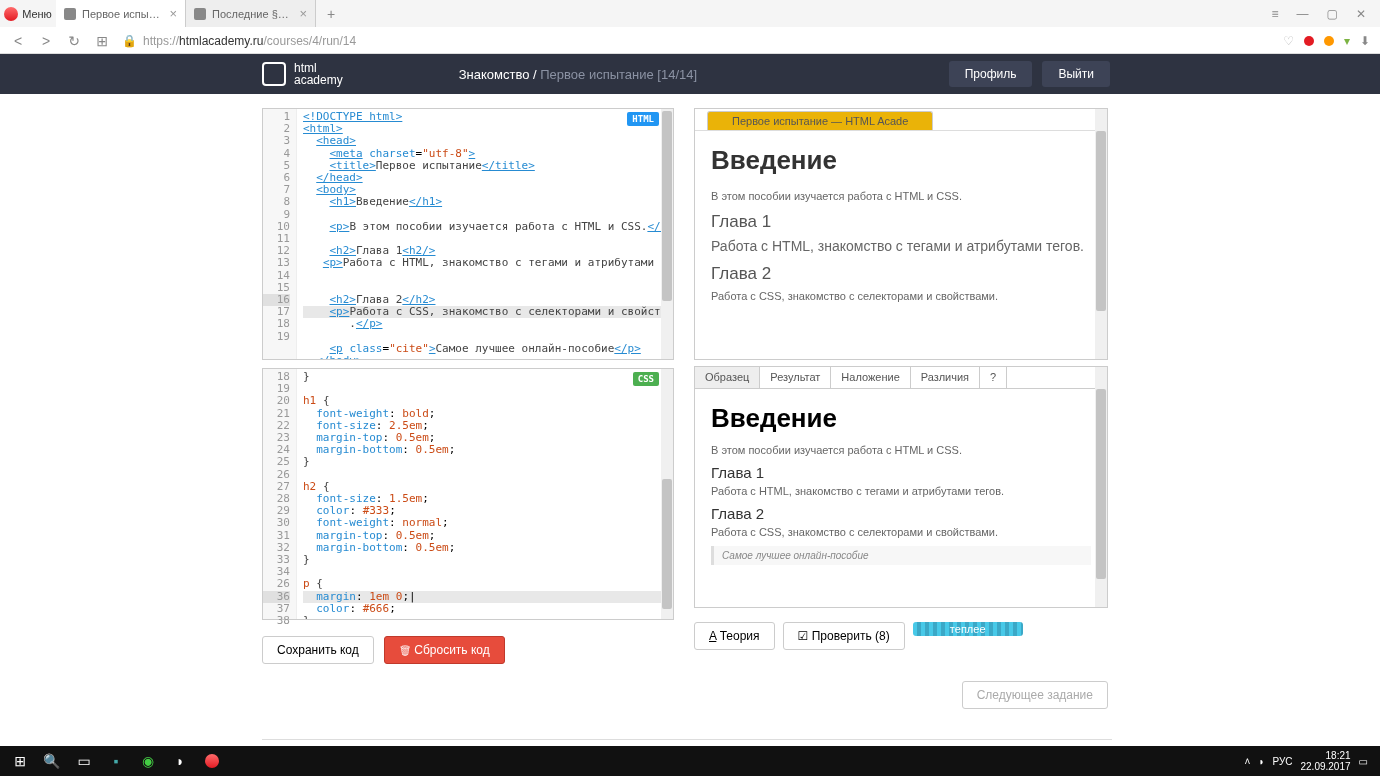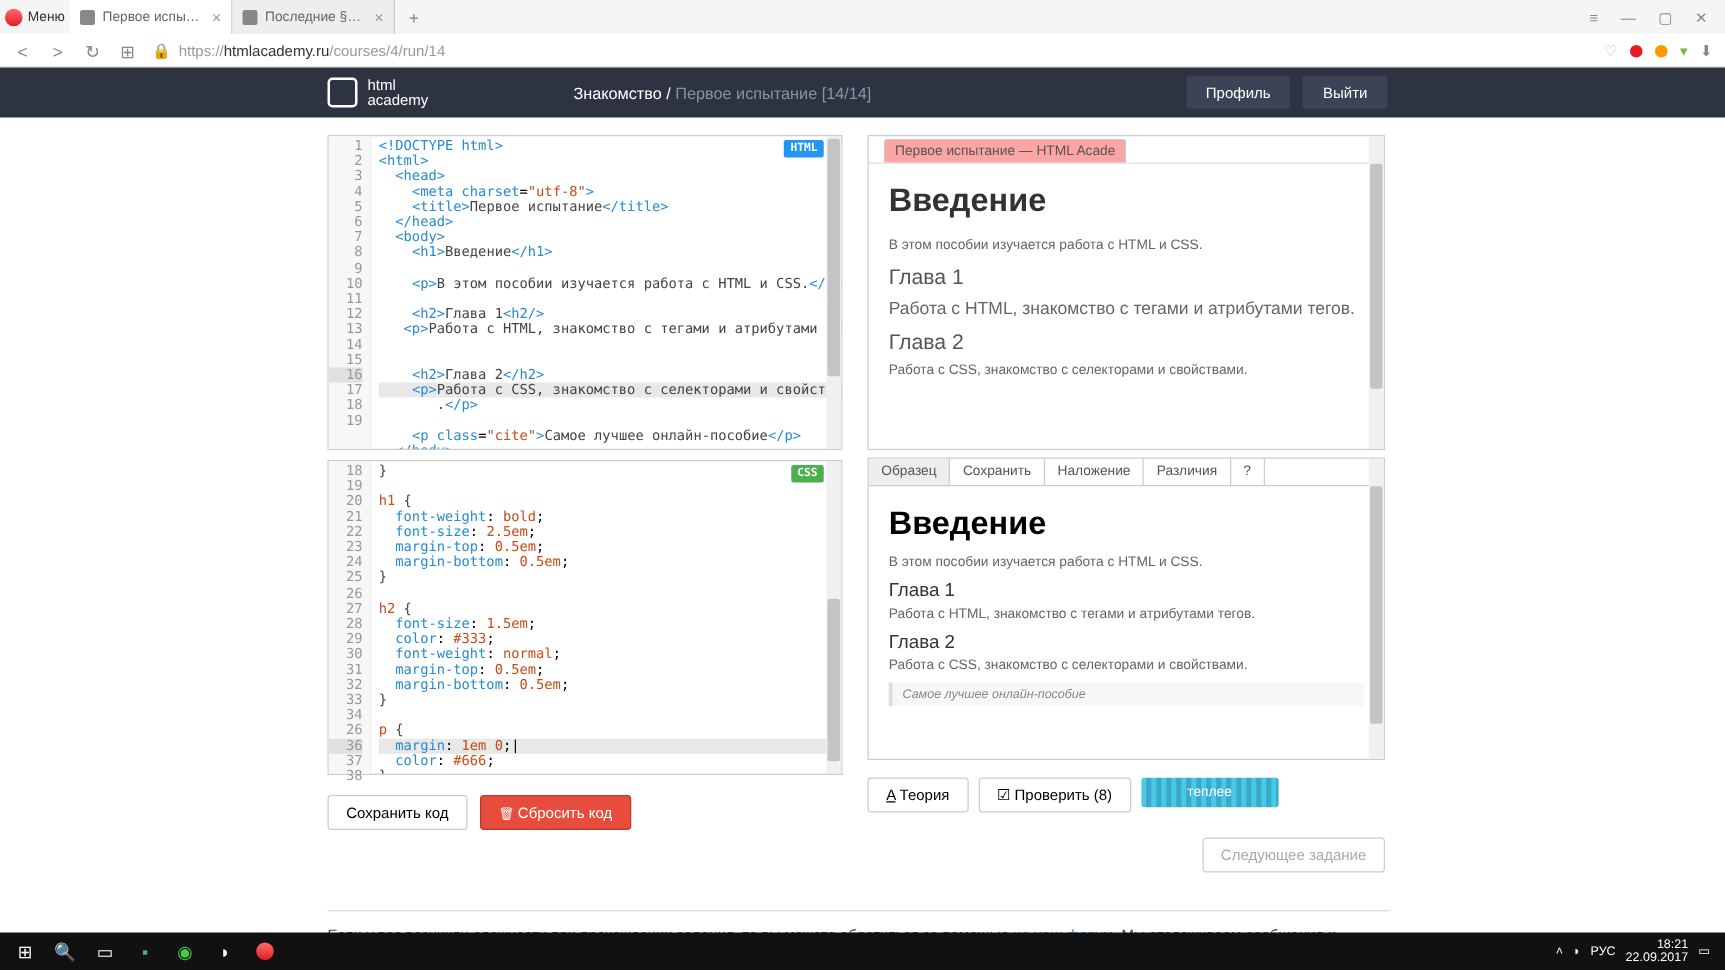--- a/index.html
+++ b/index.html
@@ -48,59 +48,59 @@
 .gutter { width: 34px; background: #f7f7f7; border-right: 1px solid #eee; text-align: right; color: #999; padding: 2px 6px 2px 0; }
 .gutter div.hl { background: #e0e0e0; }
 .code { padding: 2px 6px; white-space: pre; overflow: hidden; flex: 1; }
 .badge { position: absolute; top: 3px; right: 14px; color: #fff; font-size: 9px; font-weight: bold; padding: 1px 5px; border-radius: 2px; }
 .badge.html { background: #2196f3; }
 .badge.css { background: #4caf50; }
 .scrollbar-v { position: absolute; right: 0; top: 0; width: 12px; height: 100%; background: #f0f0f0; }
 .scroll-thumb { position: absolute; left: 1px; width: 10px; background: #c4c4c4; border-radius: 2px; }
 
 
-.tag { color: #268bd2; }
+.tag { color: #268bd2; text-decoration: underline; }
 .attr { color: #268bd2; }
 .str { color: #cb4b16; }
 .prop { color: #268bd2; }
 .val { color: #cb4b16; }
 .num { color: #cb4b16; }
 .sel { color: #cb4b16; }
 .txt { color: #444; }
 
 .btn-row { display: flex; gap: 10px; margin-top: 8px; }
 .btn { padding: 6px 14px; font-size: 12px; border-radius: 3px; border: 1px solid #ccc; background: #fff; }
 .btn.danger { background: #e74c3c; color: #fff; border: 1px solid #c0392b; }
 .btn.danger::before { content: "🗑 "; font-size: 10px; }
 
 
 .preview-panel { border: 1px solid #ccc; background: #fff; height: 252px; position: relative; }
 .preview-tab-strip { height: 22px; border-bottom: 1px solid #ddd; display: flex; align-items: flex-end; padding-left: 12px; }
-.preview-tab { font-size: 11px; padding: 3px 8px; border: 1px solid #ccc; border-bottom: none; background: #fca5a5; border-radius: 3px 3px 0 0; color: #555; }
+.preview-tab { font-size: 11px; padding: 3px 24px; border: 1px solid #ccc; border-bottom: none; background: #eab308; border-radius: 3px 3px 0 0; color: #555; }
 .preview-body { padding: 14px 16px; font-family: Arial; color: #333; }
 .preview-body h1 { font-size: 26px; font-weight: bold; margin-bottom: 14px; }
 .preview-body p { font-size: 11px; color: #666; margin-bottom: 10px; }
 .preview-body .h2a { font-size: 17px; color: #555; margin-bottom: 6px; }
 .preview-body .h2b { font-size: 17px; color: #555; margin-bottom: 6px; }
 
 
 .result-tabs { border: 1px solid #ccc; background: #fff; }
 .rt-strip { height: 22px; display: flex; border-bottom: 1px solid #ccc; font-size: 11px; }
 .rt-tab { padding: 4px 10px; border-right: 1px solid #ccc; color: #555; }
 .rt-tab.active { background: #eee; }
 .result-body { height: 218px; padding: 14px 16px; position: relative; }
 .result-body h1 { font-size: 26px; font-weight: bold; margin-bottom: 10px; }
 .result-body p { font-size: 11px; color: #666; margin-bottom: 8px; }
 .result-body .h2r { font-size: 15px; color: #333; margin-bottom: 4px; }
 .cite-box { border-left: 3px solid #ddd; background: #f7f7f7; padding: 4px 8px; font-style: italic; font-size: 10px; color: #888; }
 
 .action-row { display: flex; gap: 8px; margin-top: 8px; align-items: flex-start; }
 .action-row .btn { font-size: 12px; }
-.progress { flex: 1; max-width: 110px; height: 24px; background: linear-gradient(90deg, #48c9e8 0%, #48c9e8 50%, #3ba8c7 50%, #3ba8c7 100%); background-size: 8px 8px; color: #fff; font-size: 11px; display: flex; align-items: center; justify-content: center; border-radius: 3px; }
-.next-btn { margin-left: auto; margin-top: 14px; }
+.progress { flex: 1; max-width: 110px; height: 14px; background: linear-gradient(90deg, #48c9e8 0%, #48c9e8 50%, #3ba8c7 50%, #3ba8c7 100%); background-size: 8px 8px; color: #fff; font-size: 11px; display: flex; align-items: center; justify-content: center; border-radius: 3px; }
+.next-btn { margin-left: auto; margin-top: 25px; }
 
 .discuss { margin: 30px 268px 0 262px; border-top: 1px solid #ddd; padding-top: 12px; }
 .discuss h3 { font-size: 13px; font-weight: bold; margin-bottom: 8px; }
 .discuss p { font-size: 12px; color: #444; }
 .discuss a { color: #3287d6; text-decoration: none; }
 
 
 .taskbar { position: absolute; bottom: 0; left: 0; right: 0; height: 30px; background: #111; display: flex; align-items: center; padding: 0 4px; }
 .tb-icon { width: 32px; height: 30px; display: flex; align-items: center; justify-content: center; color: #fff; font-size: 14px; }
 .tb-right { margin-left: auto; display: flex; align-items: center; gap: 8px; color: #fff; font-size: 10px; padding-right: 8px; }
@@ -254,21 +254,21 @@
         <p>Работа с CSS, знакомство с селекторами и свойствами.</p>
       </div>
       <div class="scrollbar-v">
           <div class="scroll-thumb" style="top:22px;height:180px;"></div>
         </div>
     </div>
 
     <div class="result-tabs">
       <div class="rt-strip" id="rt-strip">
           <div class="rt-tab active">Образец</div>
-          <div class="rt-tab">Сохранить</div>
+          <div class="rt-tab">Результат</div>
           <div class="rt-tab">Наложение</div>
           <div class="rt-tab">Различия</div>
           <div class="rt-tab">?</div>
         </div>
       <div class="result-body">
         <h1>Введение</h1>
         <p>В этом пособии изучается работа с HTML и CSS.</p>
         <div class="h2r">Глава 1</div>
         <p>Работа с HTML, знакомство с тегами и атрибутами тегов.</p>
         <div class="h2r">Глава 2</div>

